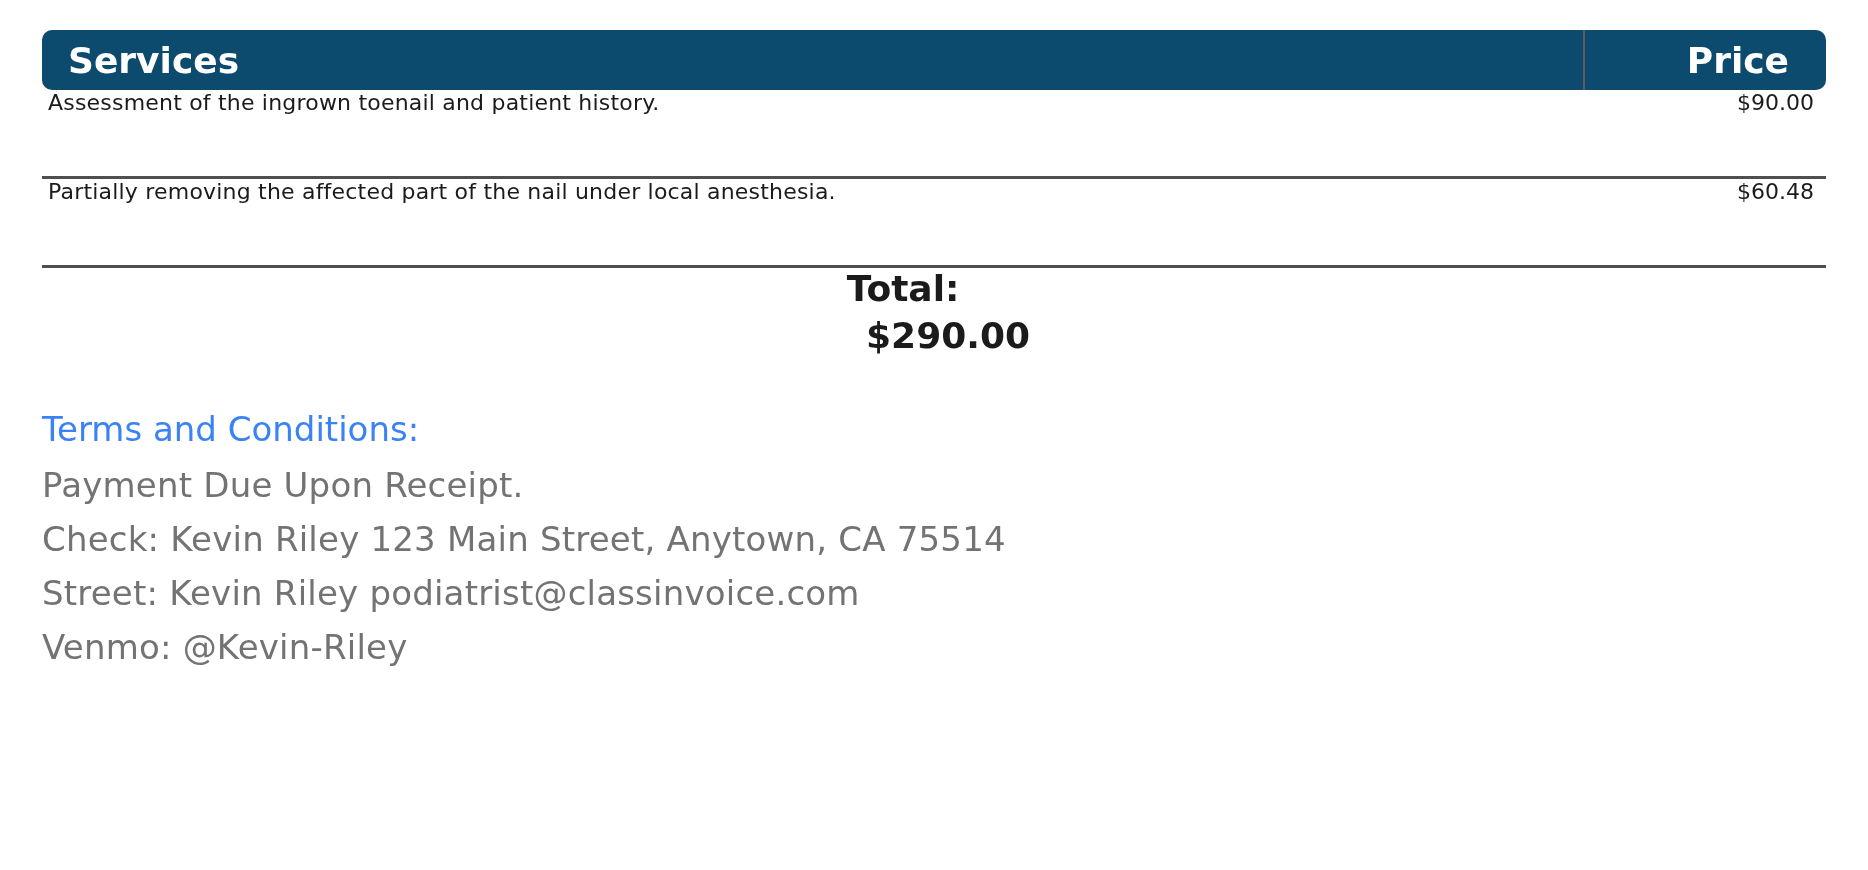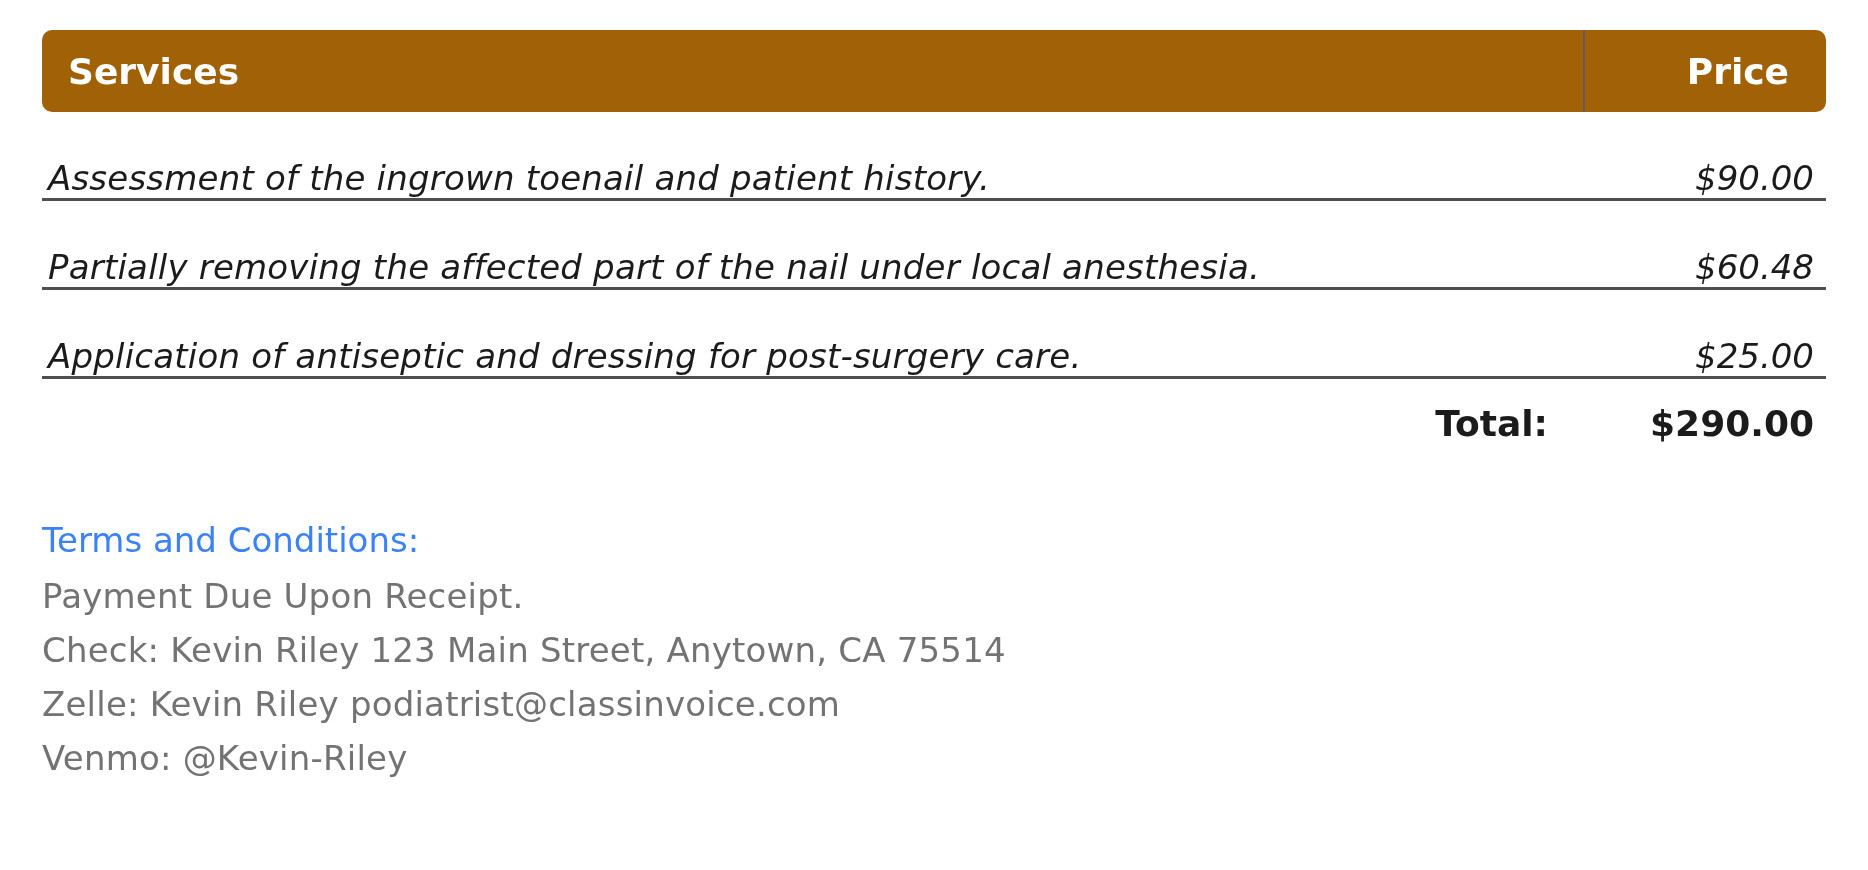--- a/index.html
+++ b/index.html
@@ -15,23 +15,23 @@
   .invoice {
     position: absolute;
     left: 42px;
     top: 30px;
     width: 1784px;
   }
   
   .thead {
     display: flex;
     align-items: stretch;
-    background: #a16207;
+    background: #0c4a6e;
     color: #ffffff;
-    height: 82px;
+    height: 60px;
     border-radius: 10px;
     font-weight: bold;
     font-size: 36px;
     overflow: hidden;
   }
   .thead .th-services {
     flex: 1;
     display: flex;
     align-items: center;
     padding-left: 26px;
@@ -40,44 +40,44 @@
     width: 204px;
     display: flex;
     align-items: center;
     justify-content: flex-end;
     padding-right: 37px;
     border-left: 2px solid #5e5e5e;
   }
   
   .trow {
     display: flex;
-    align-items: flex-end;
+    align-items: flex-start;
     height: 86px;
     border-bottom: 3px solid #4f4f4f;
-    font-size: 34px;
-    font-style: italic;
+    font-size: 22px;
   }
   .trow .td-service {
     flex: 1;
     padding-left: 6px;
     letter-spacing: 0.2px;
   }
   .trow .td-price {
     width: 204px;
     text-align: right;
     padding-right: 12px;
     white-space: nowrap;
   }
   
   .total-row {
     display: flex;
     align-items: center;
     height: 88px;
     font-size: 36px;
     font-weight: bold;
+    flex-direction: column;
   }
   .total-row .total-label {
     flex: 1;
     text-align: right;
     padding-right: 62px;
   }
   .total-row .total-value {
     width: 204px;
     text-align: right;
     padding-right: 12px;
@@ -114,33 +114,29 @@
       <div class="td-service">Assessment of the ingrown toenail and patient history.</div>
       <div class="td-price">$90.00</div>
     </div>
 
     <div class="trow">
       <div class="td-service">Partially removing the affected part of the nail under local anesthesia.</div>
       <div class="td-price">$60.48</div>
     </div>
 
 
-    <div class="trow">
-      <div class="td-service">Application of antiseptic and dressing for post-surgery care.</div>
-      <div class="td-price">$25.00</div>
-    </div>
 
     <div class="total-row">
       <div class="total-label">Total:</div>
       <div class="total-value">$290.00</div>
     </div>
 
   </div>
 
   <div class="terms">
     <div class="terms-heading">Terms and Conditions:</div>
     <div class="terms-line">Payment Due Upon Receipt.</div>
     <div class="terms-line">Check: Kevin Riley 123 Main Street, Anytown, CA 75514</div>
-    <div class="terms-line">Zelle: Kevin Riley podiatrist@classinvoice.com</div>
+    <div class="terms-line">Street: Kevin Riley podiatrist@classinvoice.com</div>
     <div class="terms-line">Venmo: @Kevin-Riley</div>
   </div>
 
 </div>
 
 </body></html>

